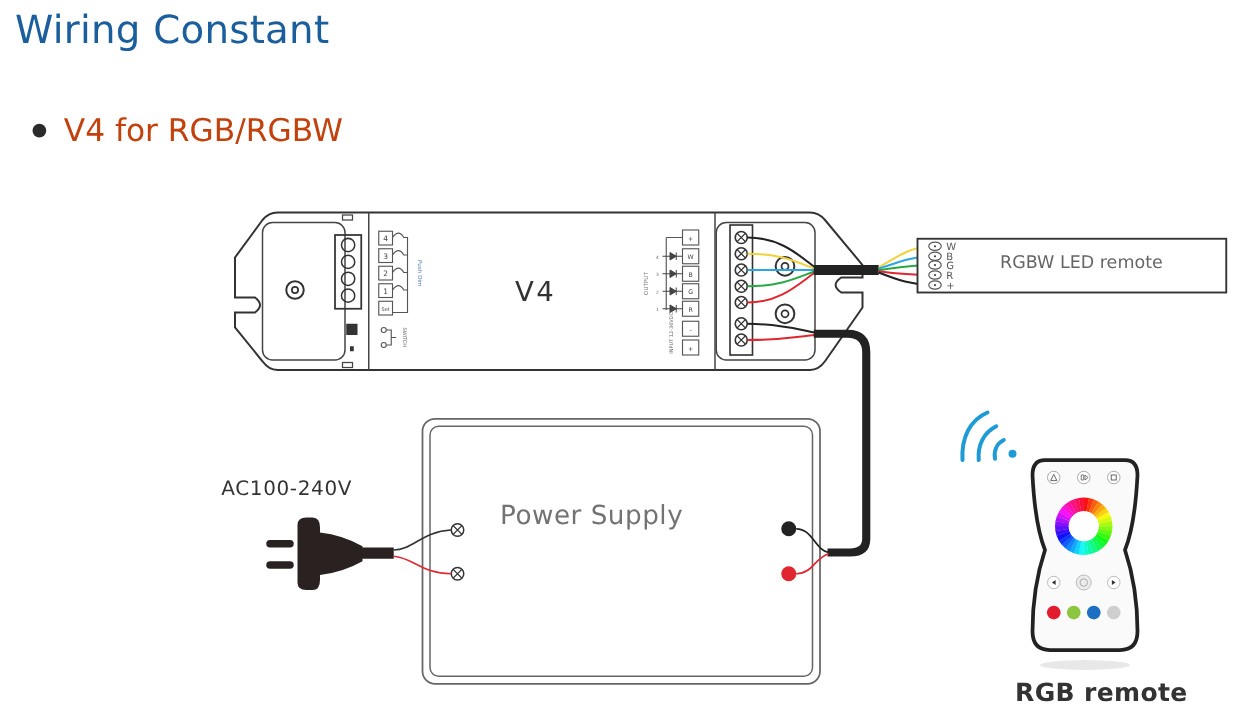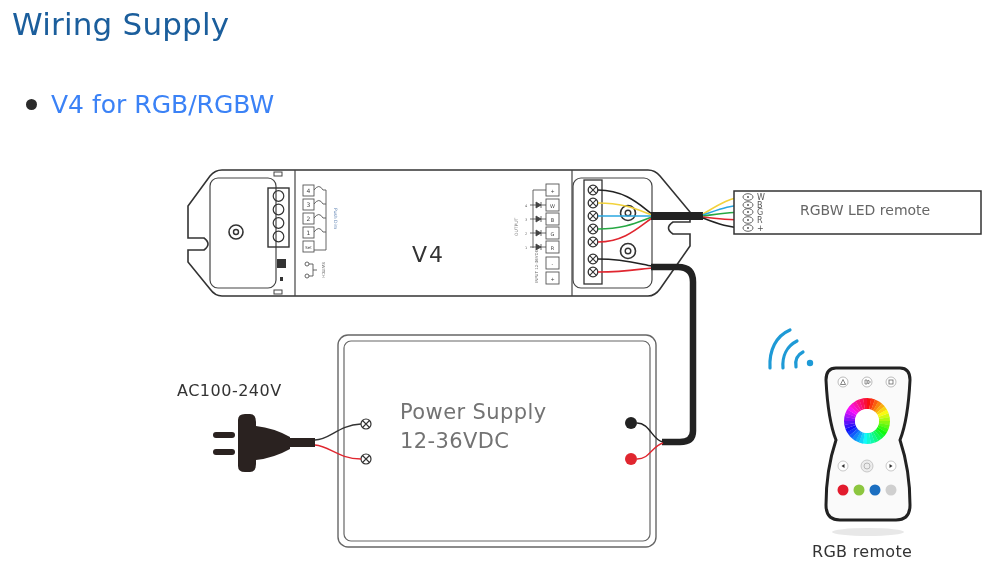--- a/index.html
+++ b/index.html
@@ -1,32 +1,32 @@
 <!DOCTYPE html>
 <html><head>
 <meta charset="utf-8">
 <style>
   html, body { margin: 0; padding: 0; background: #ffffff; }
   body { width: 1000px; height: 576px; position: relative; overflow: hidden; font-family: "DejaVu Sans", sans-serif; }
   .title { position: absolute; left: 12px; top: 6px; font-size: 31px; color: #1b5e9c; font-family: "DejaVu Sans", sans-serif; font-weight: normal; letter-spacing: 0.2px; }
-  .subtitle { position: absolute; left: 26px; top: 90px; font-size: 25px; color: #3b82f6; display: flex; align-items: center; }
+  .subtitle { position: absolute; left: 26px; top: 90px; font-size: 25px; color: #c2410c; display: flex; align-items: center; }
   .subtitle .bullet { width: 11px; height: 11px; border-radius: 50%; background: #2b2b2b; margin-right: 14px; display: inline-block; }
   svg.diagram { position: absolute; left: 0; top: 0; }
   .lbl { position: absolute; color: #333; white-space: nowrap; }
   .ac-label { left: 177px; top: 381px; font-size: 16px; letter-spacing: 0.5px; }
   .psu-text { position: absolute; left: 400px; top: 398px; font-size: 21px; color: #737373; line-height: 29px; letter-spacing: 0.4px; }
   .psu-text div { white-space: nowrap; }
-  .v4-label { left: 412px; top: 222px; font-size: 22px; color: #333; letter-spacing: 2px; margin-top: 20px; }
+  .v4-label { left: 412px; top: 222px; font-size: 22px; color: #333; letter-spacing: 2px; }
   .strip-label { left: 800px; top: 202px; font-size: 14px; color: #666; }
-  .remote-label { left: 812px; top: 542px; font-size: 16px; color: #333; letter-spacing: 0.3px; }
+  .remote-label { left: 812px; top: 542px; font-size: 20px; color: #333; letter-spacing: 0.3px; font-weight: bold; }
 </style>
 </head>
 <body>
 
-<div class="title">Wiring Supply</div>
+<div class="title">Wiring Constant</div>
 <div class="subtitle">
   <span class="bullet"></span>
   <span>V4 for RGB/RGBW</span>
 </div>
 
 <svg class="diagram" width="1000" height="576" viewBox="0 0 1000 576">
   <defs>
     <linearGradient id="wheelShade" x1="0" y1="0" x2="0" y2="1">
       <stop offset="0" stop-color="#ffffff"></stop>
       <stop offset="1" stop-color="#f0f0f0"></stop>
@@ -291,15 +291,14 @@
     <circle cx="875" cy="490" r="5.5" fill="#1c6fc1"></circle>
     <circle cx="891" cy="490" r="5.5" fill="#cfcfcf"></circle>
   </g>
 </svg>
 
 <div class="lbl v4-label">V4</div>
 <div class="lbl strip-label">RGBW LED remote</div>
 <div class="lbl ac-label">AC100-240V</div>
 <div class="psu-text">
   <div>Power Supply</div>
-  <div>12-36VDC</div>
 </div>
 <div class="lbl remote-label">RGB remote</div>
 
 </body></html>

